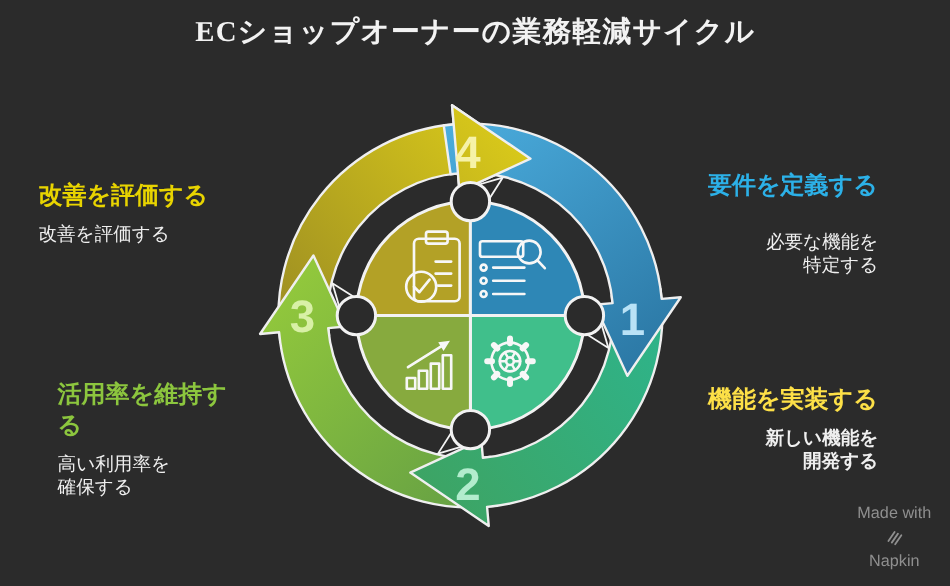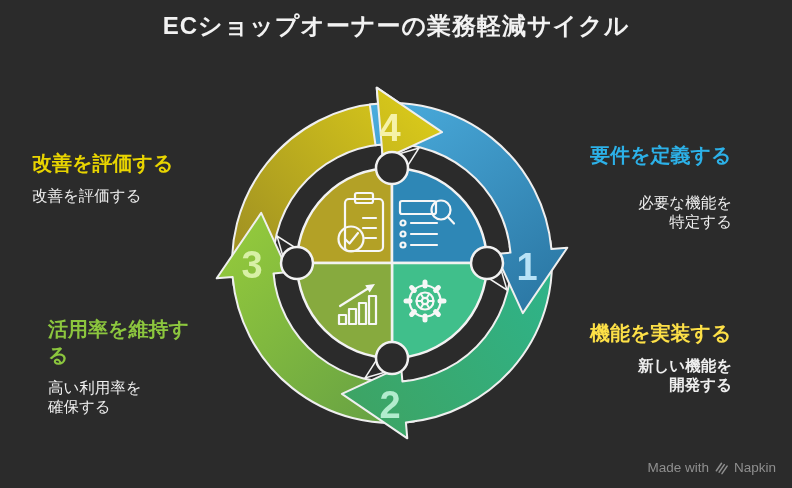--- a/index.html
+++ b/index.html
@@ -2,21 +2,21 @@
 <html><head>
 <meta charset="utf-8">
 <style>
   html,body{margin:0;padding:0;background:#2b2b2b;}
   .stage{
     position:relative;width:792px;height:488px;background:#2b2b2b;overflow:hidden;
     font-family:"Liberation Sans","DejaVu Sans",sans-serif;
   }
   .title{
     position:absolute;top:10px;left:0;width:100%;margin:0;text-align:center;
-    font-size:24px;font-weight:700;color:#f2f2f2;letter-spacing:1px;
+    font-size:24px;font-weight:700;color:#f2f2f2;letter-spacing:1px;font-family:Liberation Serif, serif;
   }
   .cycle{position:absolute;left:212px;top:71px;}
   .seg{stroke:#efefef;stroke-width:2;stroke-linejoin:round;}
   .wedge{stroke:#f2f2f2;stroke-width:2.5;stroke-linejoin:round;}
   .notch{fill:#2b2b2b;stroke:#f2f2f2;stroke-width:2.5;}
   .zig{fill:#2b2b2b;stroke:#f2f2f2;stroke-width:1.5;}
   .icon{stroke:#f7f7f7;stroke-width:2.2;fill:none;stroke-linecap:round;stroke-linejoin:round;}
   .icon .fillw{fill:#f7f7f7;stroke:none;}
   .num{font-size:38px;font-weight:700;text-anchor:middle;dominant-baseline:central;
        font-family:"Liberation Sans","DejaVu Sans",sans-serif;}
@@ -24,21 +24,21 @@
   .label-block{position:absolute;}
   .step-heading{font-size:20px;font-weight:700;line-height:1.3;}
   .c1{color:#2cb1e8}.c2{color:#fde047}.c3{color:#8cc63e}.c4{color:#e8d400}
   .step-sub{font-size:15.5px;line-height:1.24;color:#efefef;white-space:pre-line;margin-top:10px;}
   #lb1{left:590px;top:142px;width:142px;} #lb1 .step-sub{text-align:right;margin-top:25px;}
   #lb2{left:590px;top:320px;width:142px;} #lb2 .step-sub{text-align:right;font-weight:bold;}
   #lb4{left:32px;top:150px;width:190px;}
   #lb3{left:48px;top:316px;width:152px;}
   .watermark{
     position:absolute;right:16px;bottom:13px;display:flex;align-items:center;gap:5px;
-    color:#8f8f8f;font-size:13.5px;cursor:pointer;
+    color:#8f8f8f;font-size:13.5px;cursor:pointer;flex-direction:column;
   }
 </style>
 </head>
 <body>
 
 <div class="stage">
 
   <h1 class="title">ECショップオーナーの業務軽減サイクル</h1>
 
   <svg class="cycle" width="360" height="384" viewBox="0 0 360 384">

